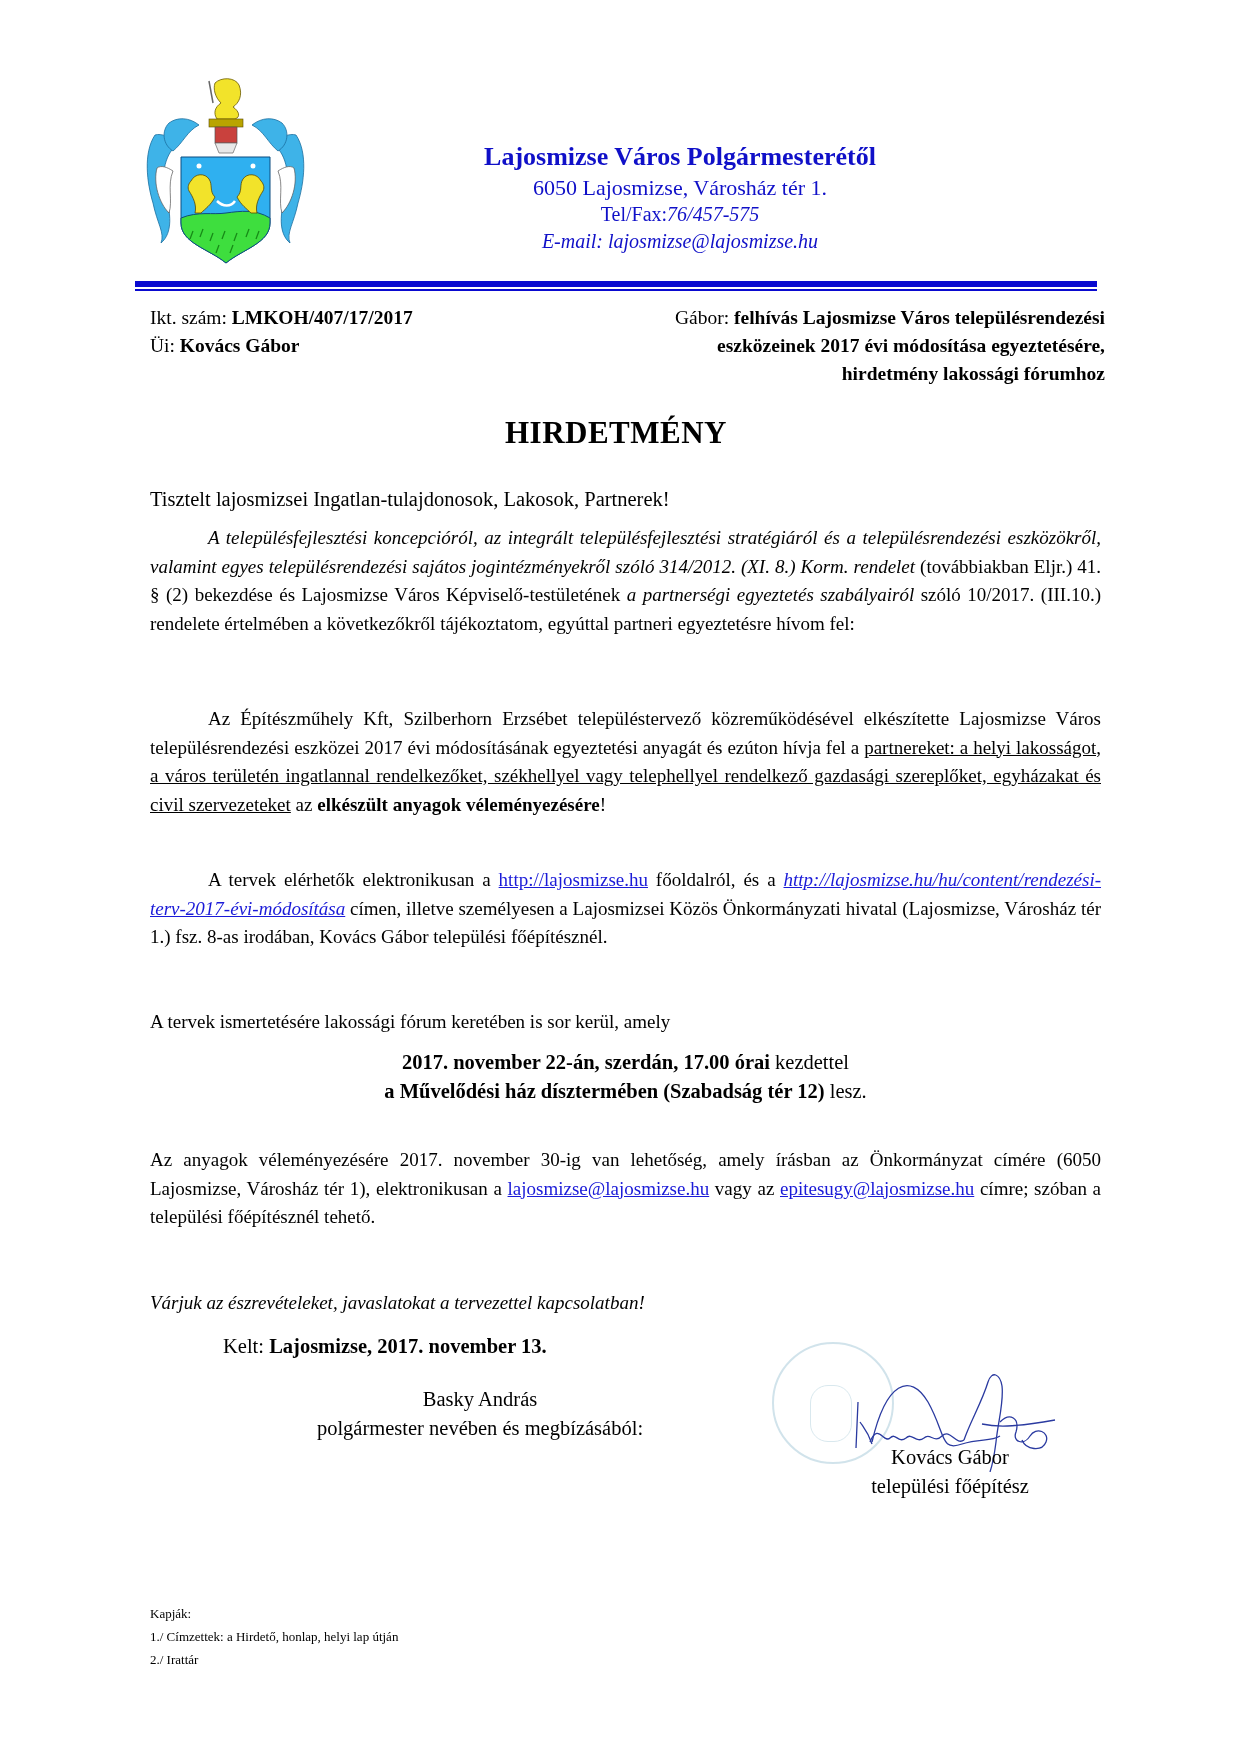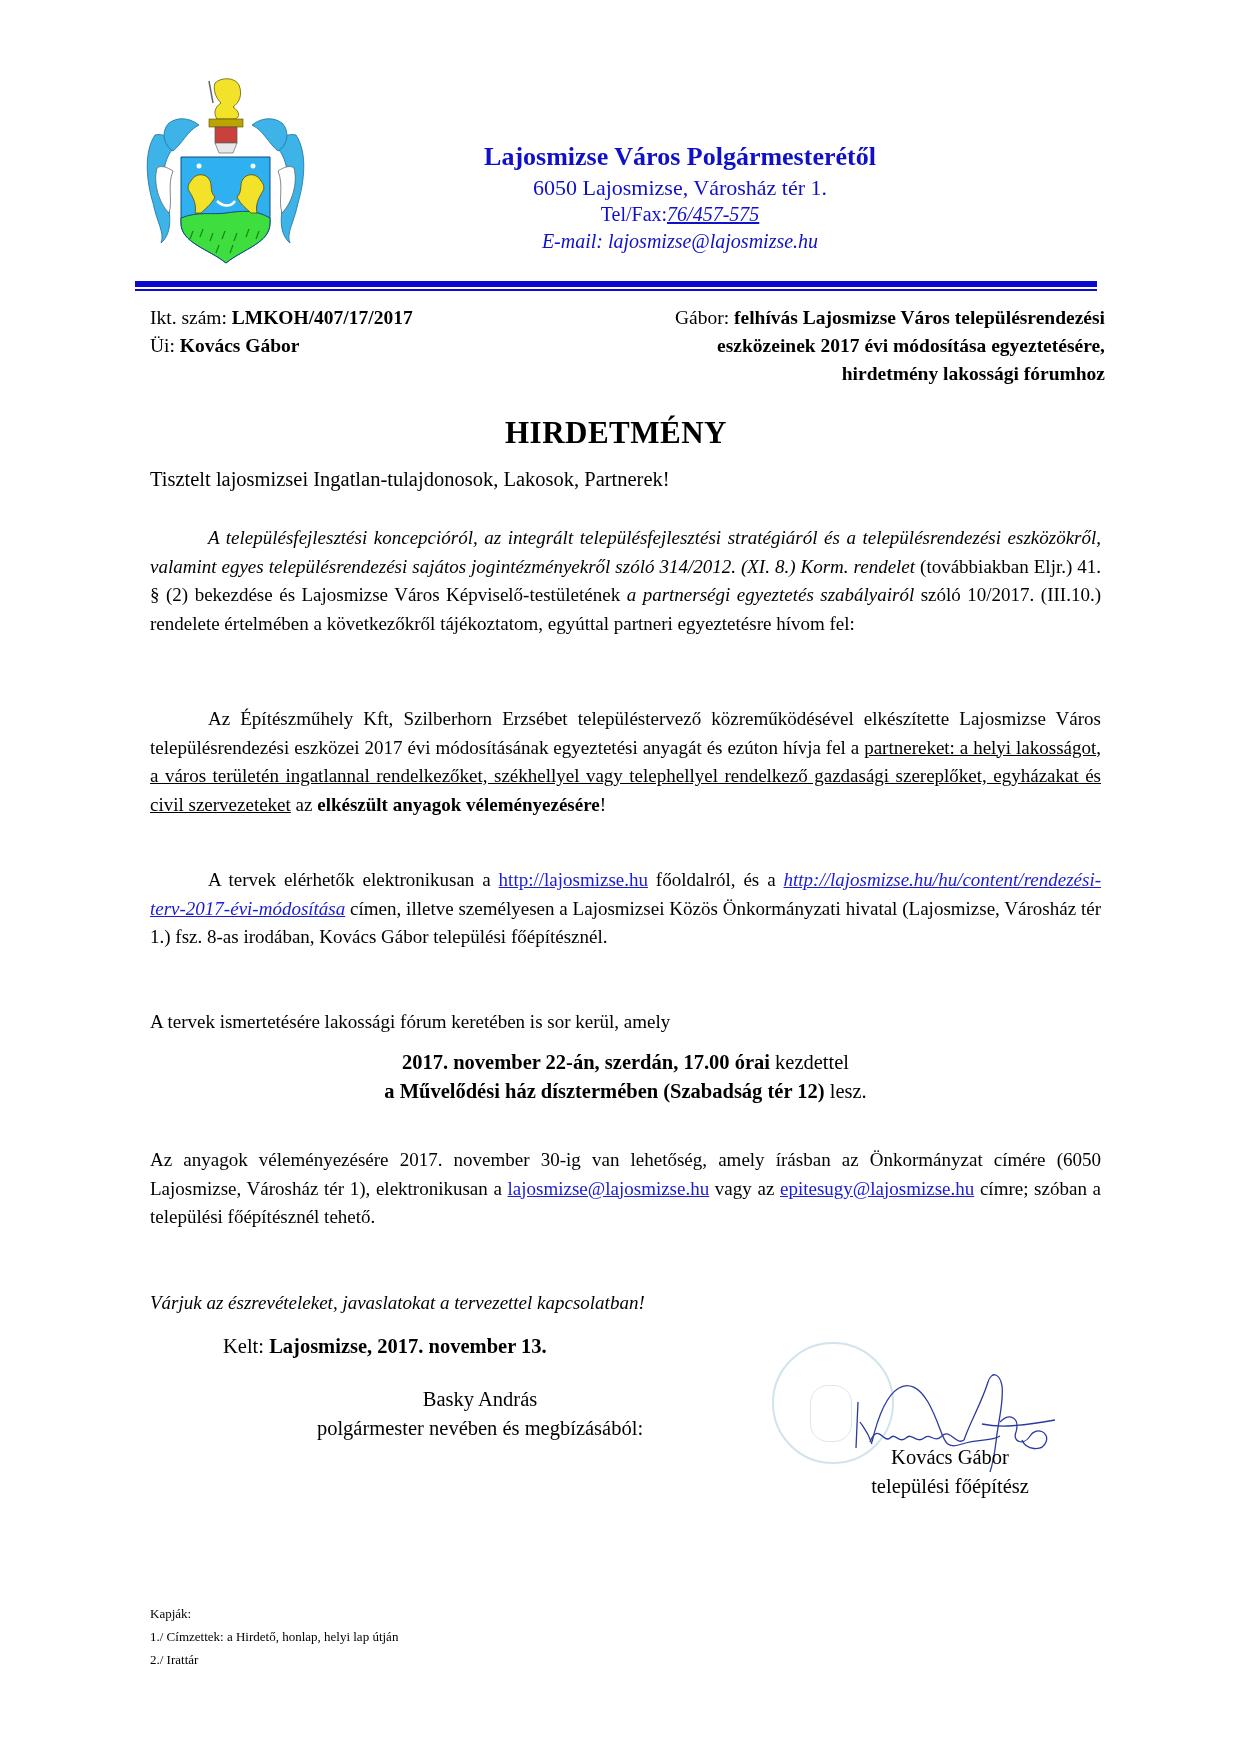--- a/index.html
+++ b/index.html
@@ -4,32 +4,32 @@
 <style>
   html, body { margin: 0; padding: 0; background: #ffffff; }
   body { width: 1240px; height: 1754px; position: relative; overflow: hidden;
          font-family: "Liberation Serif", "DejaVu Serif", serif; color: #000; }
   
   .crest { position: absolute; left: 143px; top: 73px; width: 165px; height: 192px; }
   .lh { position: absolute; left: 440px; width: 480px; text-align: center; color: #1010c8; }
   .lh-title { top: 142px; font-size: 26px; font-weight: bold; }
   .lh-addr { top: 175px; font-size: 22px; }
   .lh-tel { top: 203px; font-size: 20px; }
-  .lh-tel i { font-style: italic; text-decoration: underline; }
+  .lh-tel i { font-style: italic; }
   .lh-mail { top: 230px; font-size: 20px; font-style: italic; }
   .rule-thick { position: absolute; left: 135px; top: 281px; width: 962px; height: 6px; background: #0a0ad0; }
   .rule-thin { position: absolute; left: 135px; top: 289px; width: 962px; height: 2px; background: #0a0ad0; }
   
   .ref { font-size: 19.5px; line-height: 28px; }
   .ref b { font-weight: bold; }
   .ref-left { position: absolute; left: 150px; top: 304px; }
   .ref-right { position: absolute; left: 560px; top: 304px; width: 545px; text-align: right; }
   .title { position: absolute; left: 0; width: 1232px; top: 415px; text-align: center;
            font-size: 31px; font-weight: bold; letter-spacing: 0.5px; }
-  .greet { position: absolute; left: 150px; top: 468px; font-size: 20.5px; }
+  .greet { position: absolute; left: 150px; top: 488px; font-size: 20.5px; }
   .para { position: absolute; left: 150px; width: 951px; font-size: 19px; line-height: 28.5px;
           text-align: justify; text-align-last: left; }
   .para .ind { display: inline-block; width: 58px; }
   .para i { font-style: italic; }
   .para u { text-decoration: underline; }
   a.link { color: #1a1ad8; text-decoration: underline; margin-top: 18px; }
   .center { position: absolute; left: 150px; width: 951px; text-align: center; font-size: 20.5px; line-height: 28.5px; }
   .sign-date { position: absolute; left: 223px; top: 1335px; font-size: 20.5px; }
   .sign-left { position: absolute; left: 280px; width: 400px; top: 1385px; text-align: center; font-size: 20.5px; line-height: 28.5px; }
   .sign-right { position: absolute; left: 800px; width: 300px; top: 1443px; text-align: center; font-size: 20.5px; line-height: 28.5px; }

